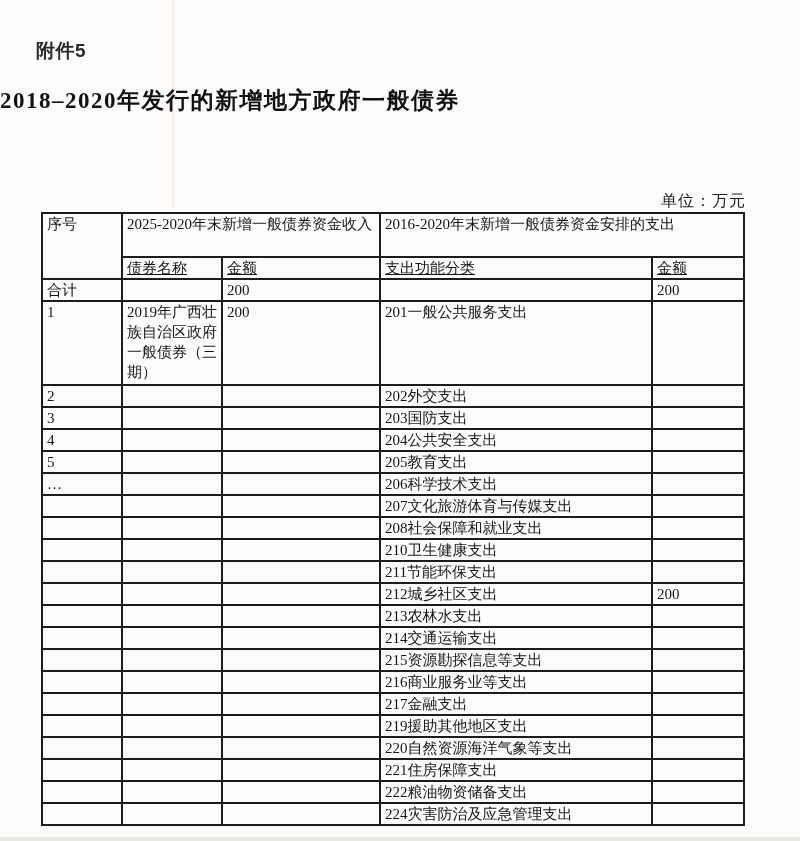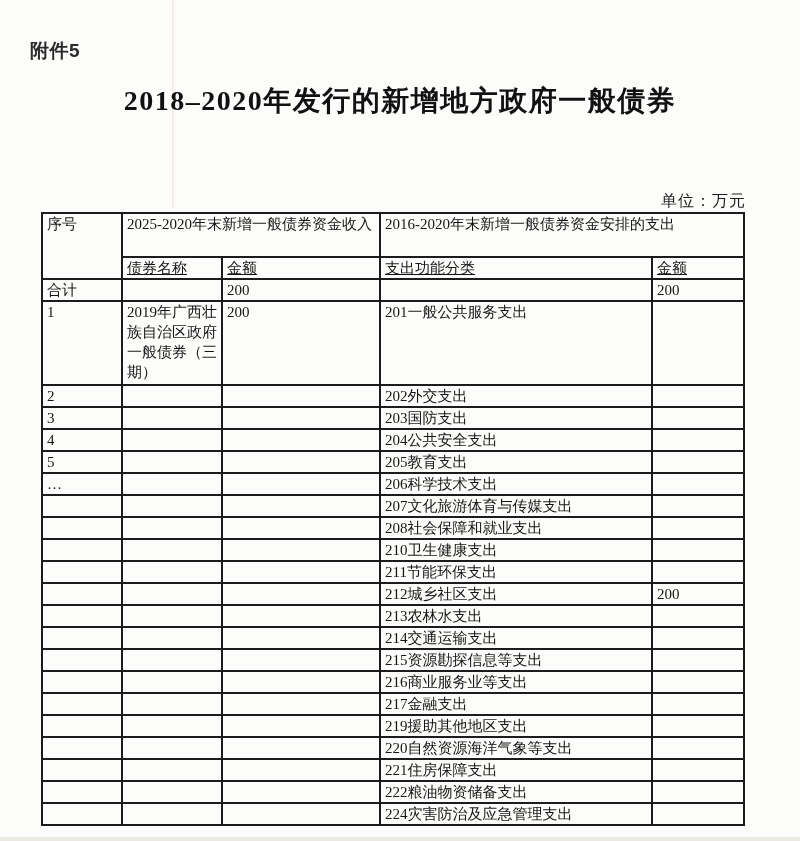--- a/index.html
+++ b/index.html
@@ -25,36 +25,35 @@
     background: #e9e9e2;
   }
   .scan-line-vertical {
     position: absolute;
     left: 172px; top: 0;
     width: 2px; height: 208px;
     background: #f6ece8;
   }
   .attachment-label {
     position: absolute;
-    left: 30px;
+    left: 36px;
     top: 38px;
     font-family: "Liberation Sans", "DejaVu Sans", sans-serif;
     font-weight: 700;
     font-size: 19px;
     color: #2a2a2a;
     letter-spacing: 0.5px;
   }
   .doc-title {
     position: absolute;
     top: 82px;
     left: 0;
     width: 100%;
-    text-align: center;
     font-weight: 700;
-    font-size: 28px;
+    font-size: 23px;
     line-height: 37px;
     letter-spacing: 1.5px;
     color: #111;
   }
   .unit-label {
     position: absolute;
     top: 191px;
     right: 54px;
     font-size: 16px;
     color: #1d1d1d;

